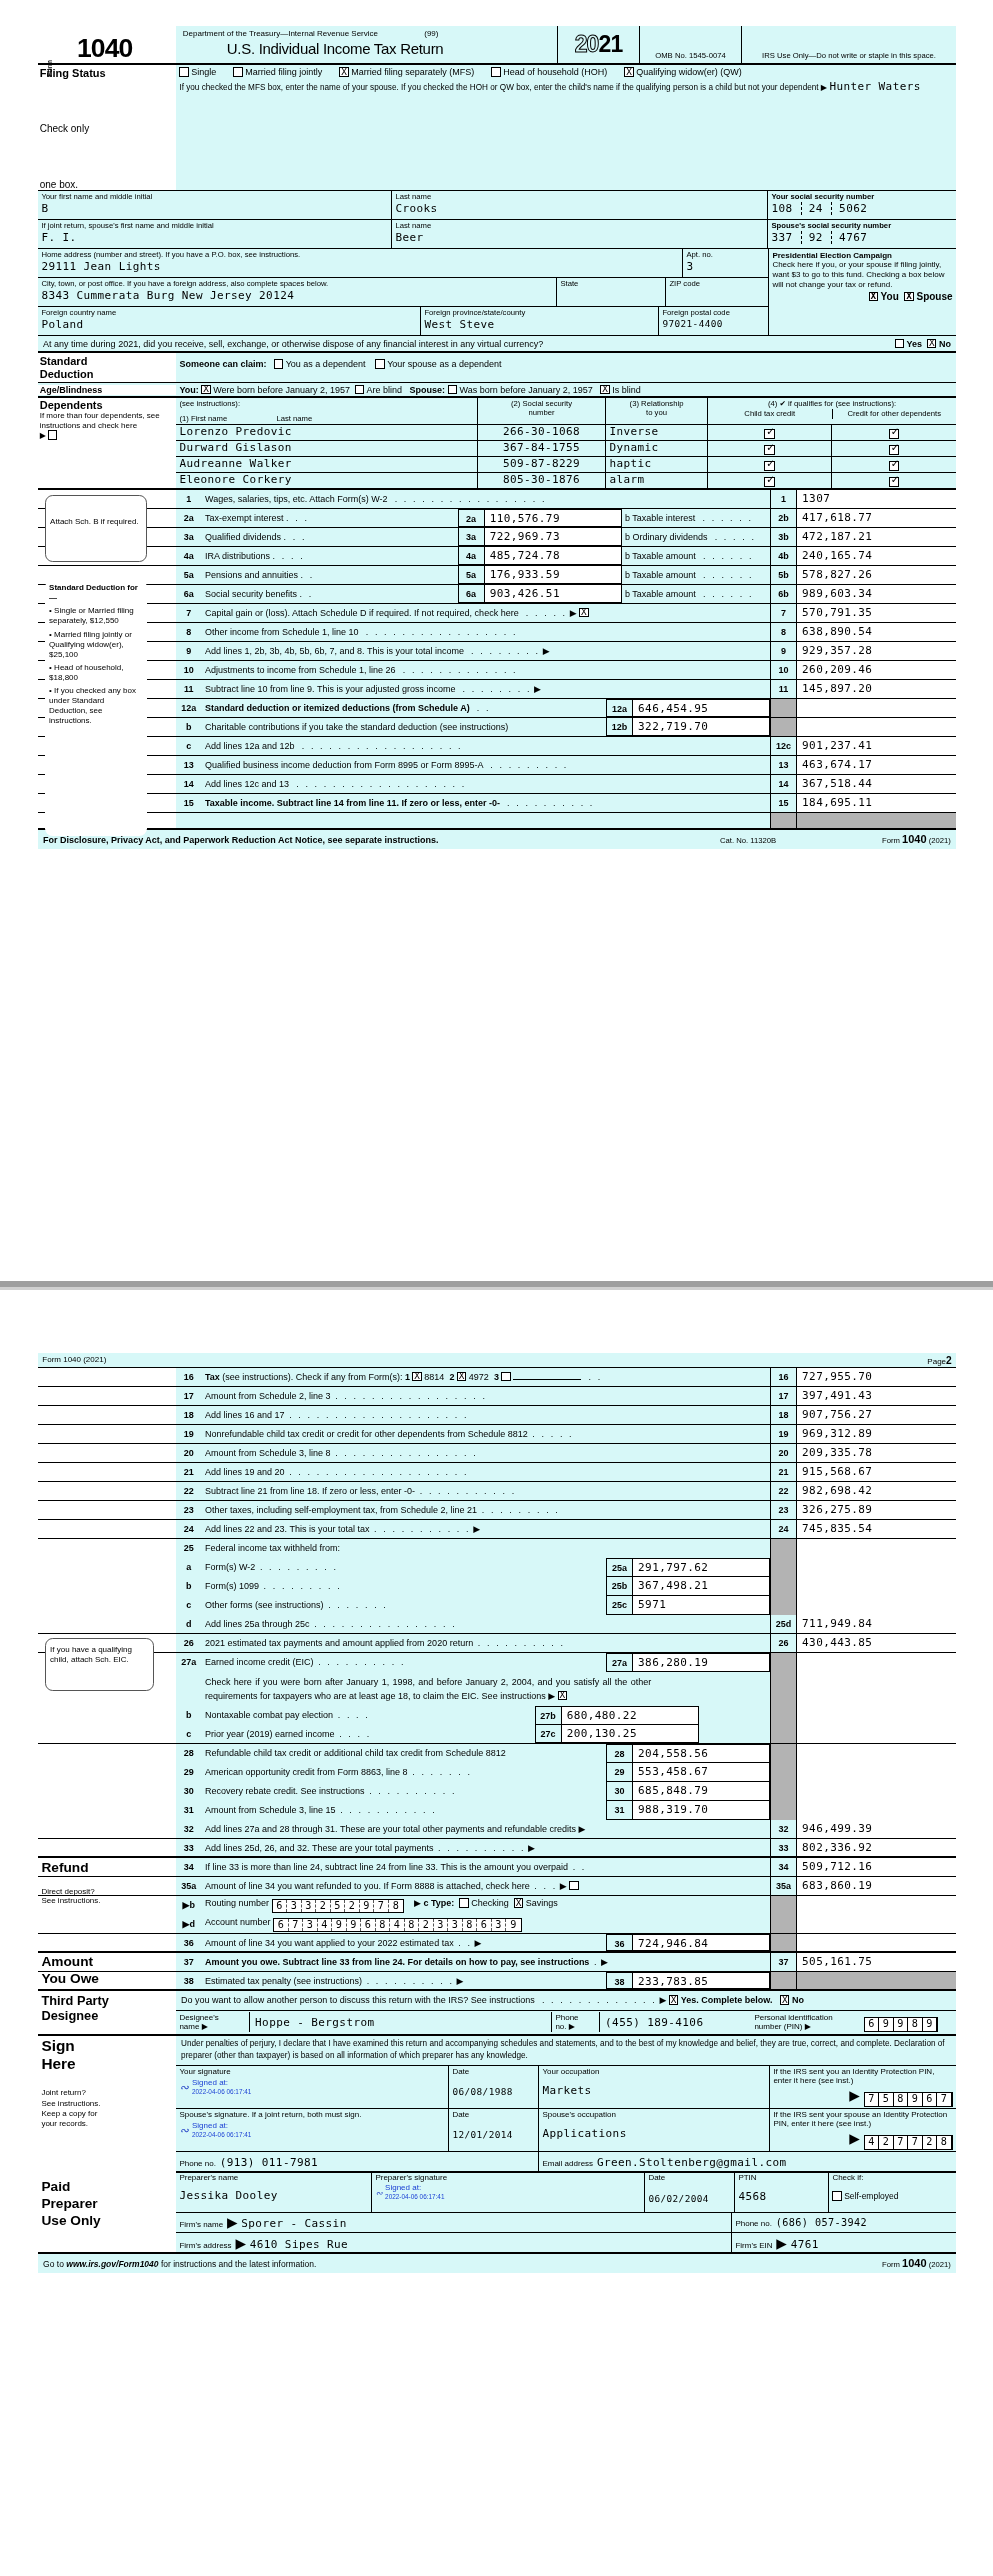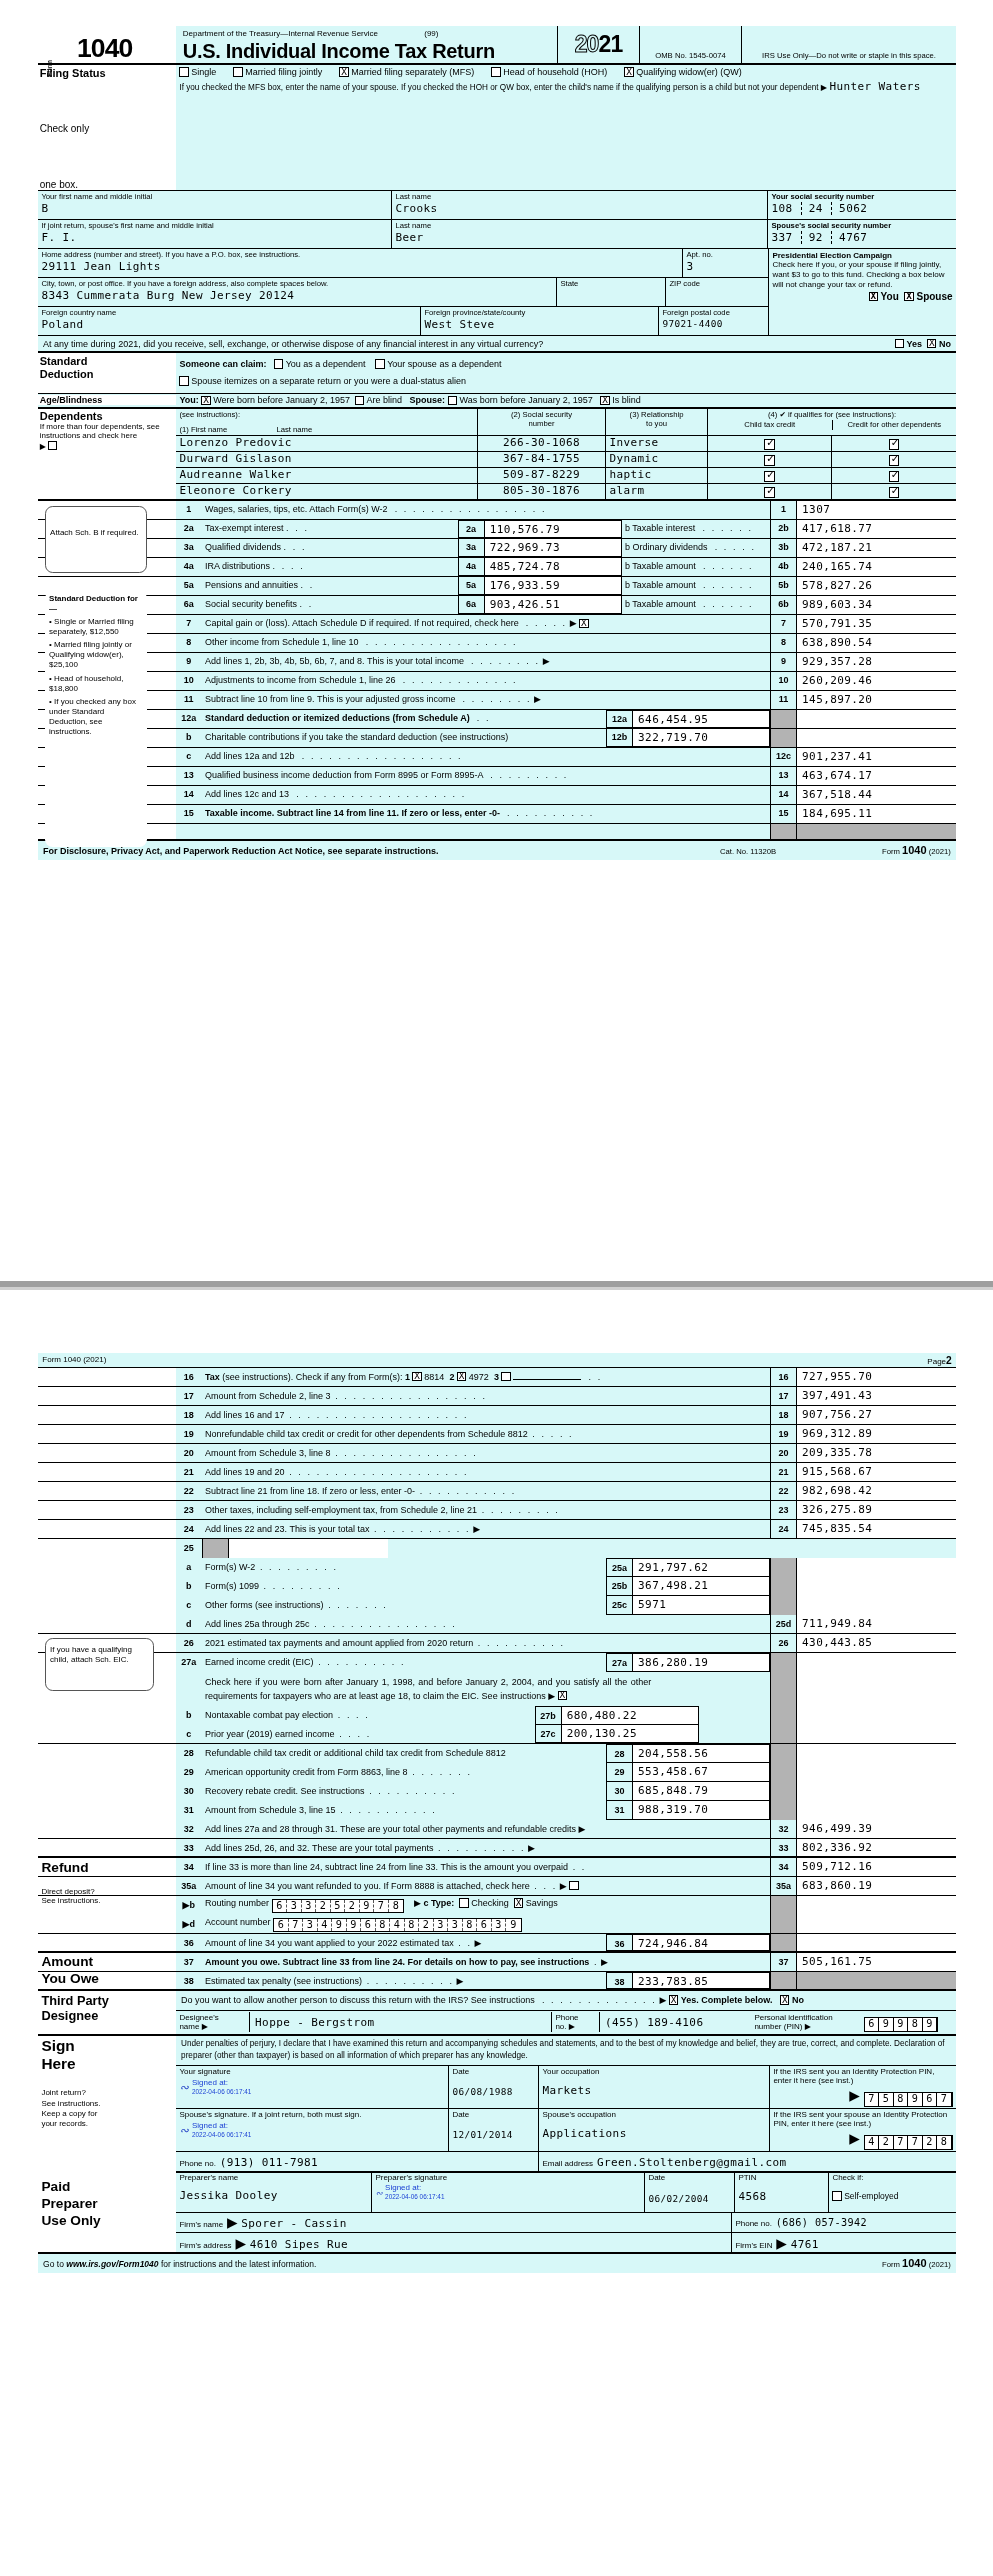--- a/index.html
+++ b/index.html
@@ -24,21 +24,21 @@
 
   
   .masthead { display:flex; align-items:stretch; height:39px; border-bottom:2.6px solid #000; }
   .m-form { width:138px; background:#fff; display:flex; align-items:flex-end; padding-bottom:0.9px; }
   .m-form .ft { font-size:6.8px; font-weight:bold; transform:rotate(-90deg); transform-origin:left bottom;
                 position:relative; left:14.5px; bottom:-15.4px; width:22px; }
   .m-form .num { font-size:26.5px; font-weight:bold; letter-spacing:-0.9px; margin-left:17px; line-height:1; }
   .m-mid { flex:1; padding:3.4px 6.8px 0 6.8px; }
   .m-mid .l1 { font-size:8px; }
   .m-mid .l1 .n99 { margin-left:44px; }
-  .m-mid .l2 { font-size:20px; font-weight:bold; margin-top:1.7px; letter-spacing:-0.3px; }
+  .m-mid .l2 { font-size:15px; font-weight:normal; margin-top:1.7px; letter-spacing:-0.3px;margin-left:44px; }
   .m-year { width:82px; border-left:0.9px solid #000; display:flex; align-items:center; justify-content:center;
             font-size:23px; font-weight:bold; letter-spacing:-0.9px; }
   .m-year .hollow { color:#d7f8f8; -webkit-text-stroke:1px #000; }
   .m-omb { width:102px; border-left:0.9px solid #000; display:flex; align-items:flex-end; justify-content:center;
            font-size:7.7px; padding-bottom:2.6px; }
   .m-irs { width:215px; border-left:0.9px solid #000; display:flex; align-items:flex-end; justify-content:center;
            font-size:7.7px; padding-bottom:2.6px; }
 
   
   .cb { display:inline-block; width:9.4px; height:9.4px; border:0.9px solid #000; background:#fff;
@@ -312,24 +312,20 @@
       <div>Deduction</div>
     </div>
     <div class="sd-body">
       <div>
         <b>Someone can claim:</b>
         &nbsp;&nbsp;<span class="cb"></span>
         <span>You as a dependent</span>
         &nbsp;&nbsp;&nbsp;<span class="cb"></span>
         <span>Your spouse as a dependent</span>
       </div>
-      <div>
-        <span class="cb"></span>
-        <span>Spouse itemizes on a separate return or you were a dual-status alien</span>
-      </div>
     </div>
   </div>
 
   <div class="ab">
     <div class="ab-lab">Age/Blindness</div>
     <div class="ab-body">
       <b>You:</b>
       <span class="cb x"></span>
       <span>Were born before January 2, 1957</span>
       &nbsp;<span class="cb"></span>
@@ -700,20 +696,21 @@
       <div class="mno">24</div>
     <div class="mtxt"><span>Add lines 22 and 23. This is your total tax</span><span class="dots">&nbsp;. . . . . . . . . . .</span>
       <span>▶</span></div>
     <div class="mamt-no">24</div>
     <div class="mamt-v hand">745,835.54</div>
   </div>
 
   <div class="mrow">
     <div class="mside"></div>
       <div class="mno">25</div>
+    <div class="mtxt"><span>Federal income tax withheld from:</span></div>
     <div class="mamt-no grey"></div>
       <div class="mamt-v whitecell"></div>
   </div>
 
   <div class="mrow">
     <div class="mside"></div>
       <div class="mno bold">a</div>
     <div class="mtxt"><span>Form(s) W-2</span><span class="dots">&nbsp;. . . . . . . . .</span></div>
     <div class="minner-no bt bb">25a</div>
     <div class="minner-v hand bt bb br">291,797.62</div>

